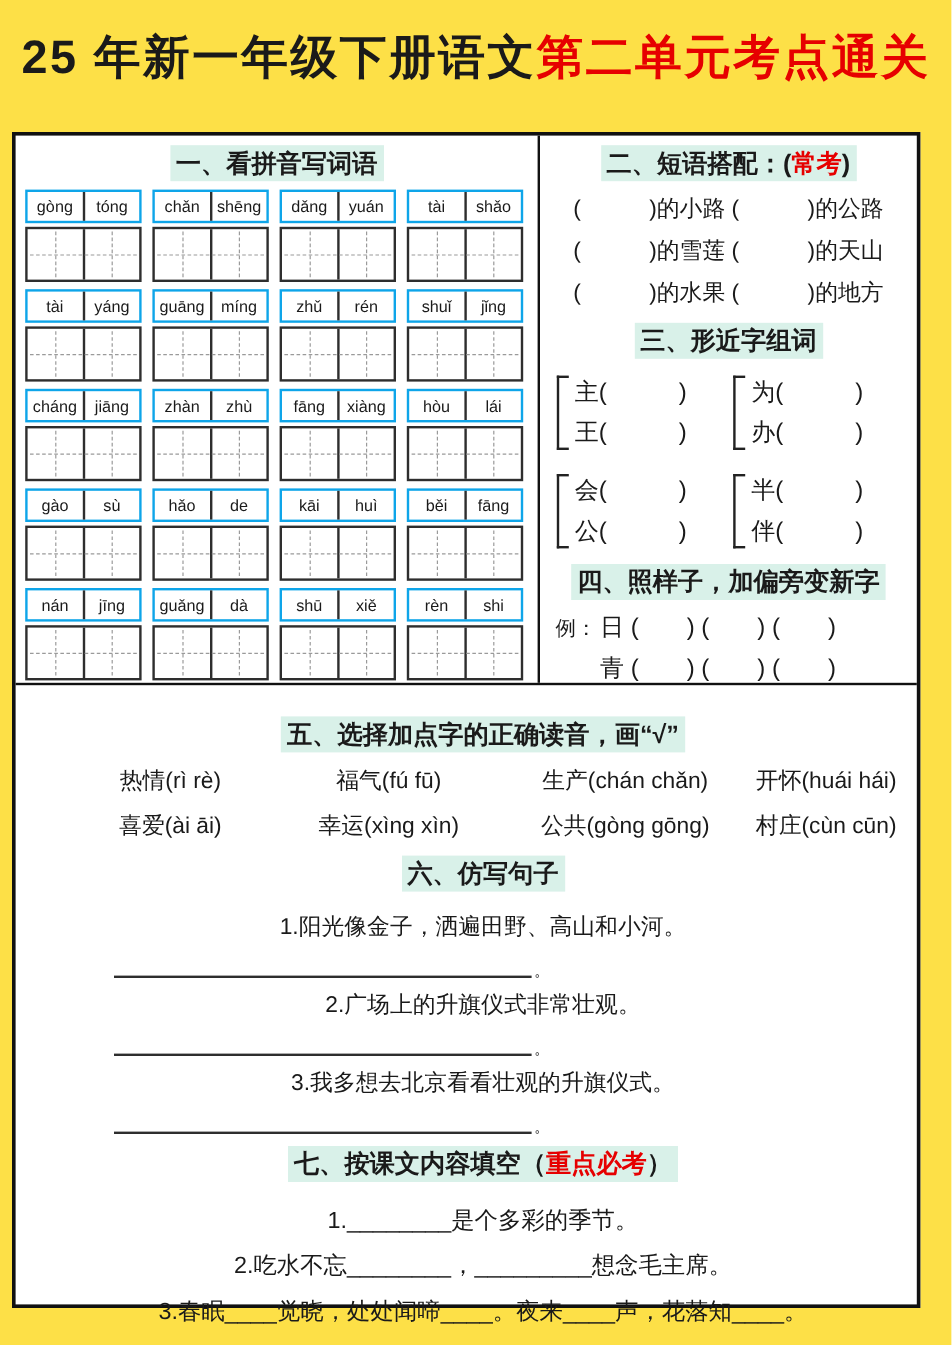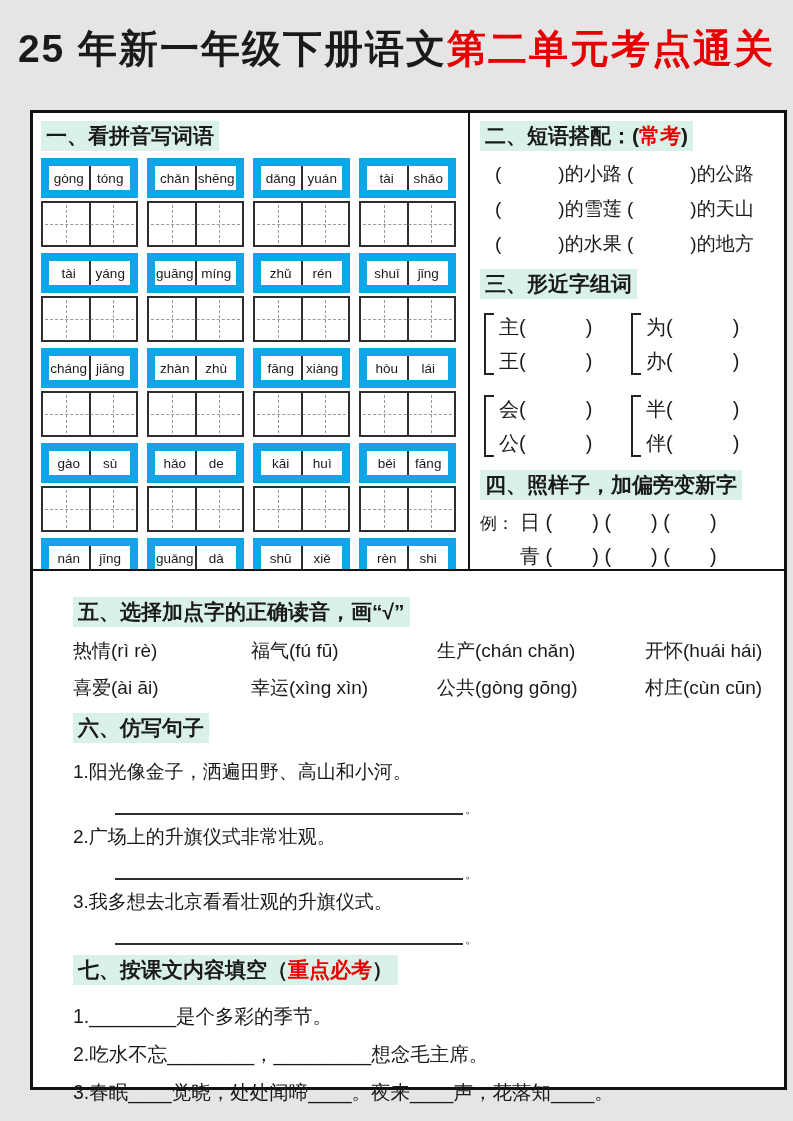--- a/index.html
+++ b/index.html
@@ -1,28 +1,28 @@
 <!DOCTYPE html>
 <html><head>
 <meta charset="utf-8">
 <style>
   html,body{margin:0;padding:0;background:#ffffff;}
   body{width:793px;height:1121px;font-family:"Liberation Sans","DejaVu Sans",sans-serif;color:#1a1a1a;}
-  .page{position:relative;width:793px;height:1121px;background:#e5e5e5;overflow:hidden;}
+  .page{position:relative;width:793px;height:1121px;background:#fde047;overflow:hidden;}
   .title{text-align:center;margin:0;padding-top:26px;font-size:39px;font-weight:900;letter-spacing:2px;line-height:1.2;white-space:nowrap;}
   .red{color:#e60000;}
-  .main-box{position:absolute;left:30px;top:110px;width:757px;height:980px;border:3px solid #111;box-sizing:border-box;background:#fff;}
+  .main-box{position:absolute;left:10px;top:110px;width:757px;height:980px;border:3px solid #111;box-sizing:border-box;background:#fff;text-align:center;}
   .top-split{display:flex;height:458px;border-bottom:2px solid #111;box-sizing:border-box;}
   .col-left{width:437px;border-right:2px solid #111;box-sizing:border-box;padding:6px 8px;overflow:hidden;}
   .col-right{flex:1;padding:6px 10px;overflow:hidden;}
   .sec-head{display:inline-block;background:#d9f1e9;font-size:21px;font-weight:bold;padding:1px 5px;margin:2px 0 7px;}
   
   .pin-row{display:flex;gap:9px;margin-bottom:6px;}
   .pgroup{width:97px;}
-  .prow{display:flex;border:8px solid #0ea5e9;height:24px;box-sizing:content-box;background:#fff;}
+  .prow{display:flex;border:2px solid #0ea5e9;height:24px;box-sizing:content-box;background:#fff;}
   .pcell{flex:1;display:flex;align-items:center;justify-content:center;font-size:13.5px;border-right:2px solid #2e2e2e;white-space:nowrap;}
   .pcell:last-child{border-right:none;}
   .wbox{display:flex;border:2px solid #2e2e2e;height:42px;position:relative;margin-top:3px;}
   .wcell{flex:1;position:relative;border-right:2px solid #2e2e2e;}
   .wcell:last-child{border-right:none;}
   .wcell::before{content:"";position:absolute;left:50%;top:2px;bottom:2px;border-left:1px dashed #9a9a9a;}
   .wbox::after{content:"";position:absolute;left:2px;right:2px;top:50%;border-top:1px dashed #9a9a9a;}
   
   .s2-grid{display:grid;grid-template-columns:1fr 1fr;row-gap:9px;font-size:19px;margin:3px 15px 10px;}
   .s3-grid{display:grid;grid-template-columns:1fr 1fr;row-gap:14px;margin:4px 0 8px;}

